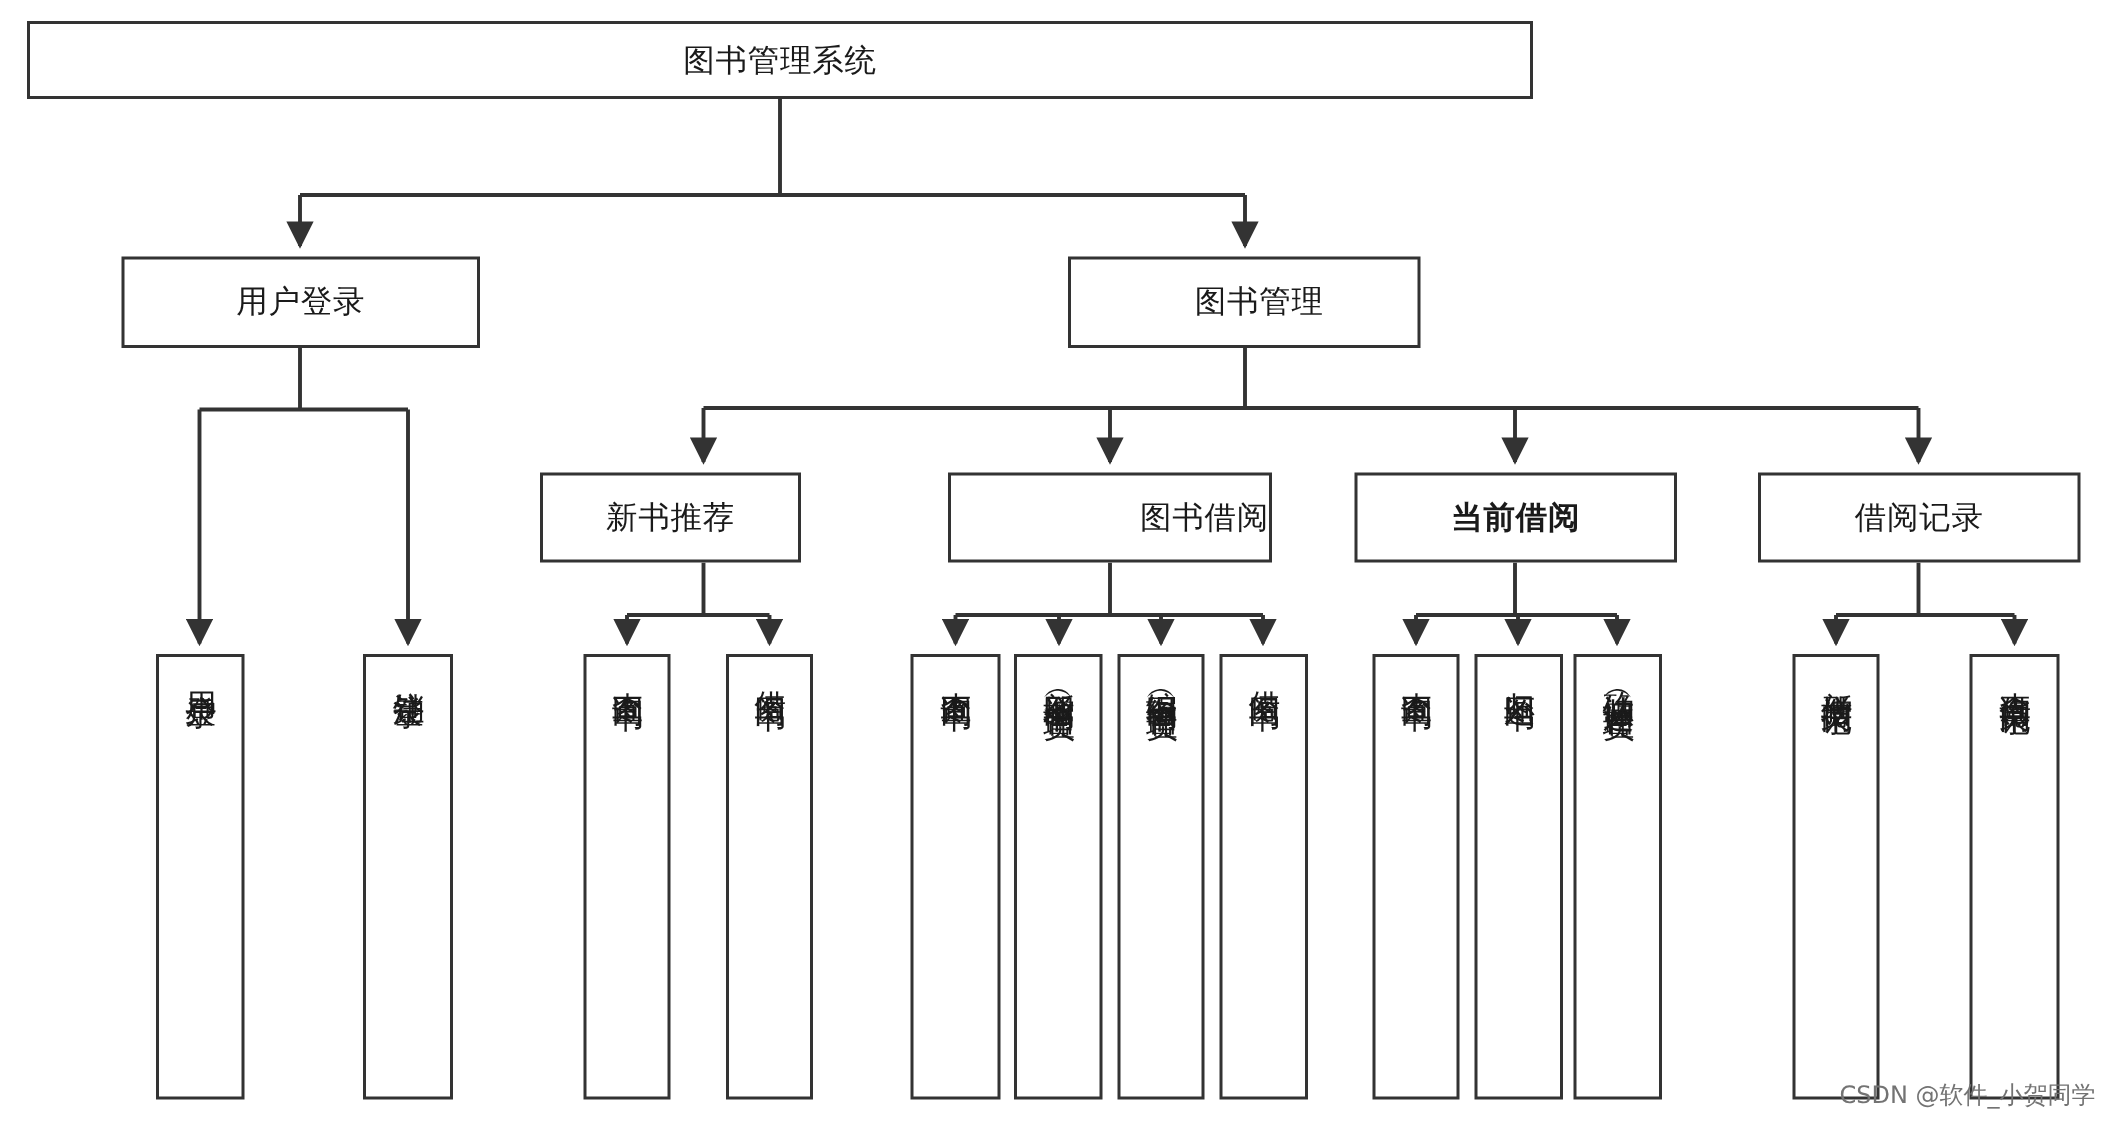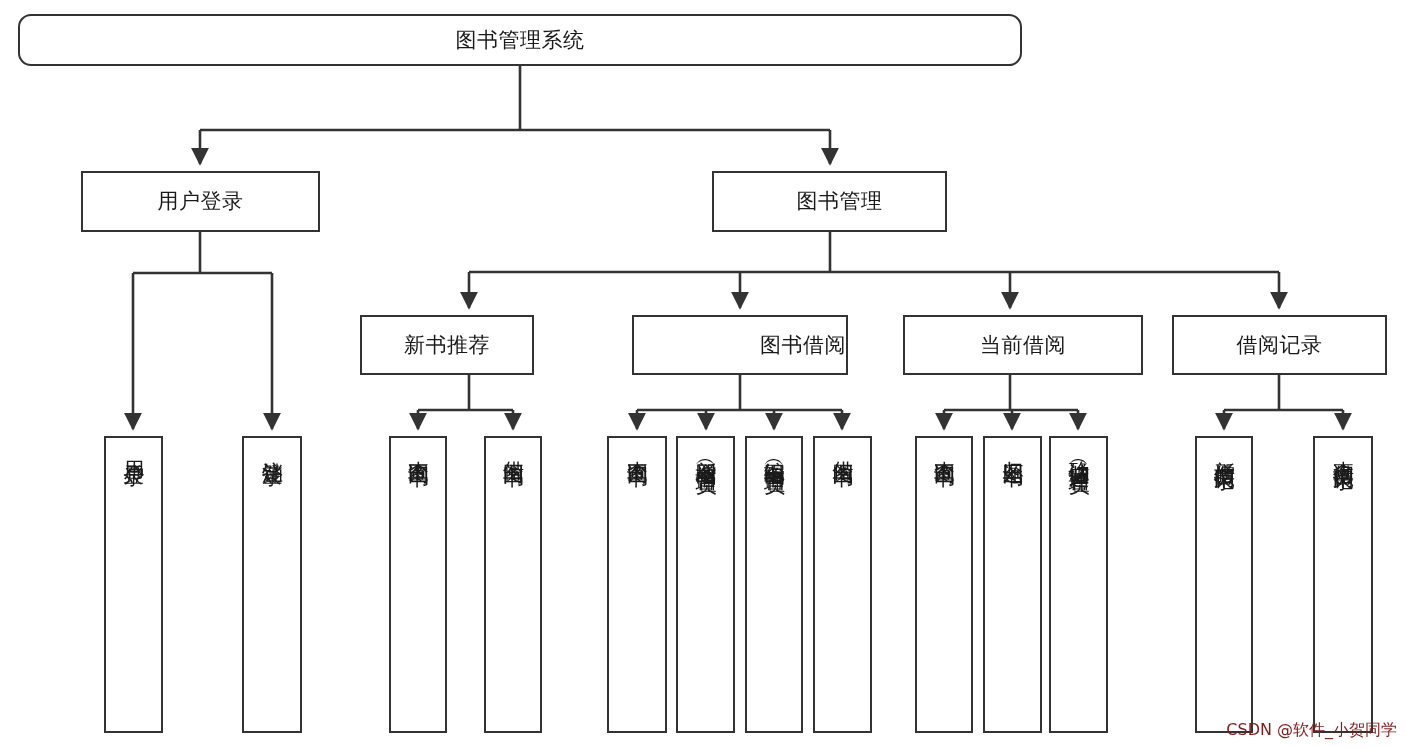--- a/index.html
+++ b/index.html
@@ -54,21 +54,21 @@
     font-size: 21px;
     letter-spacing: 2px;
     line-height: 1;
     white-space: nowrap;
   }
   .watermark {
     position: absolute;
     right: 8px;
     bottom: 6px;
     font-size: 16px;
-    color: #7f1d1d;
+    color: #737373;
     white-space: nowrap;
     pointer-events: none;
   }
 </style>
 </head>
 <body>
 
 <div id="canvas">
 
   <svg id="connectors" viewBox="0 0 1405 747" xmlns="http://www.w3.org/2000/svg">
@@ -114,41 +114,41 @@
       <path d="M 1012 410 L 1012 429" marker-end="url(#arrow)"></path>
       <path d="M 1078 410 L 1078 429" marker-end="url(#arrow)"></path>
 
       <path d="M 1279 375 L 1279 410"></path>
       <path d="M 1224 410 L 1343 410"></path>
       <path d="M 1224 410 L 1224 429" marker-end="url(#arrow)"></path>
       <path d="M 1343 410 L 1343 429" marker-end="url(#arrow)"></path>
     </g>
   </svg>
 
-  <div class="node horiz" style="left:18px; top:14px; width:1004px; height:52px;border-radius:13px;">
+  <div class="node horiz" style="left:18px; top:14px; width:1004px; height:52px;">
     <span class="node-label">图书管理系统</span>
   </div>
 
   <div class="node horiz" style="left:81px; top:171px; width:239px; height:61px;">
     <span class="node-label">用户登录</span>
   </div>
 
   <div class="node horiz" style="left:712px; top:171px; width:235px; height:61px;padding-left:20px;">
     <span class="node-label">图书管理</span>
   </div>
 
   <div class="node horiz" style="left:360px; top:315px; width:174px; height:60px;">
     <span class="node-label">新书推荐</span>
   </div>
 
   <div class="node horiz" style="left:632px; top:315px; width:216px; height:60px;justify-content:flex-end;">
     <span class="node-label">图书借阅</span>
   </div>
 
-  <div class="node horiz" style="left:903px; top:315px; width:240px; height:60px;">
+  <div class="node horiz" style="left:903px; top:315px; width:215px; height:60px;font-weight:bold;">
     <span class="node-label">当前借阅</span>
   </div>
 
   <div class="node horiz" style="left:1172px; top:315px; width:215px; height:60px;align-items:center;">
     <span class="node-label">借阅记录</span>
   </div>
 
   <div class="node vert" style="left:104px; top:436px; width:59px; height:297px;">
     <span class="node-label">用户登录</span>
   </div>

